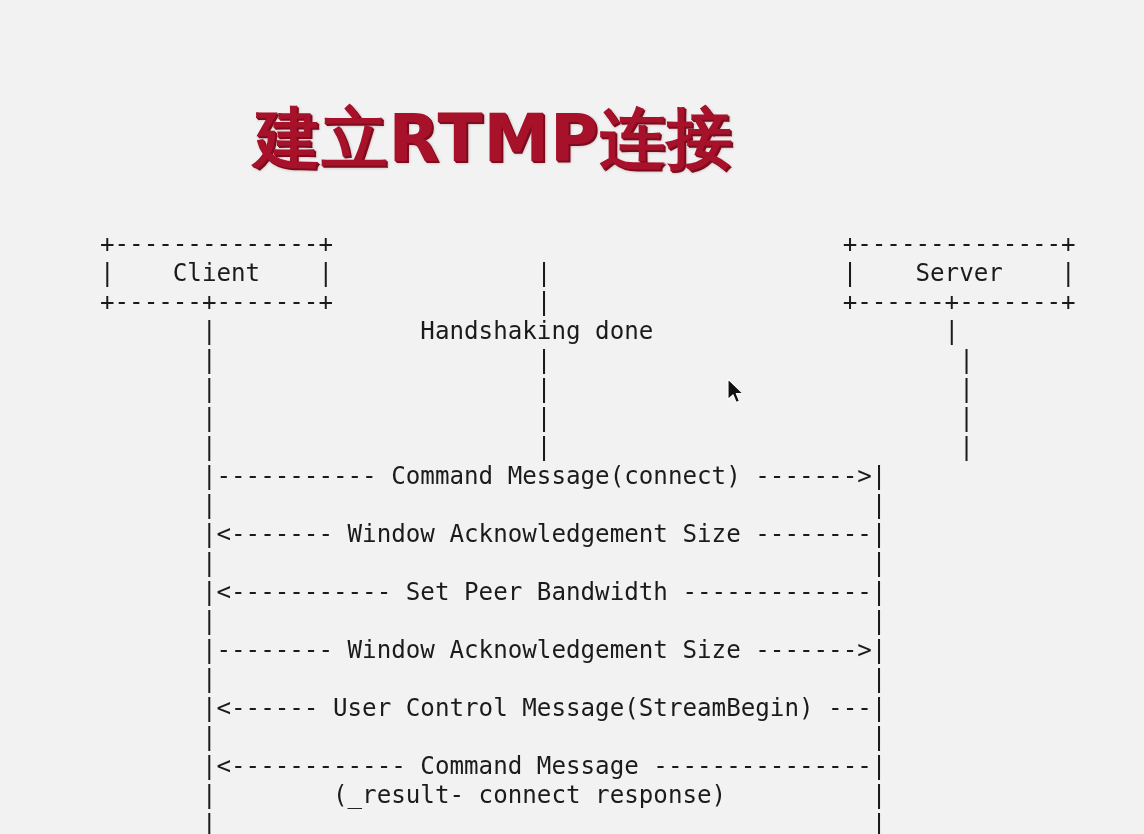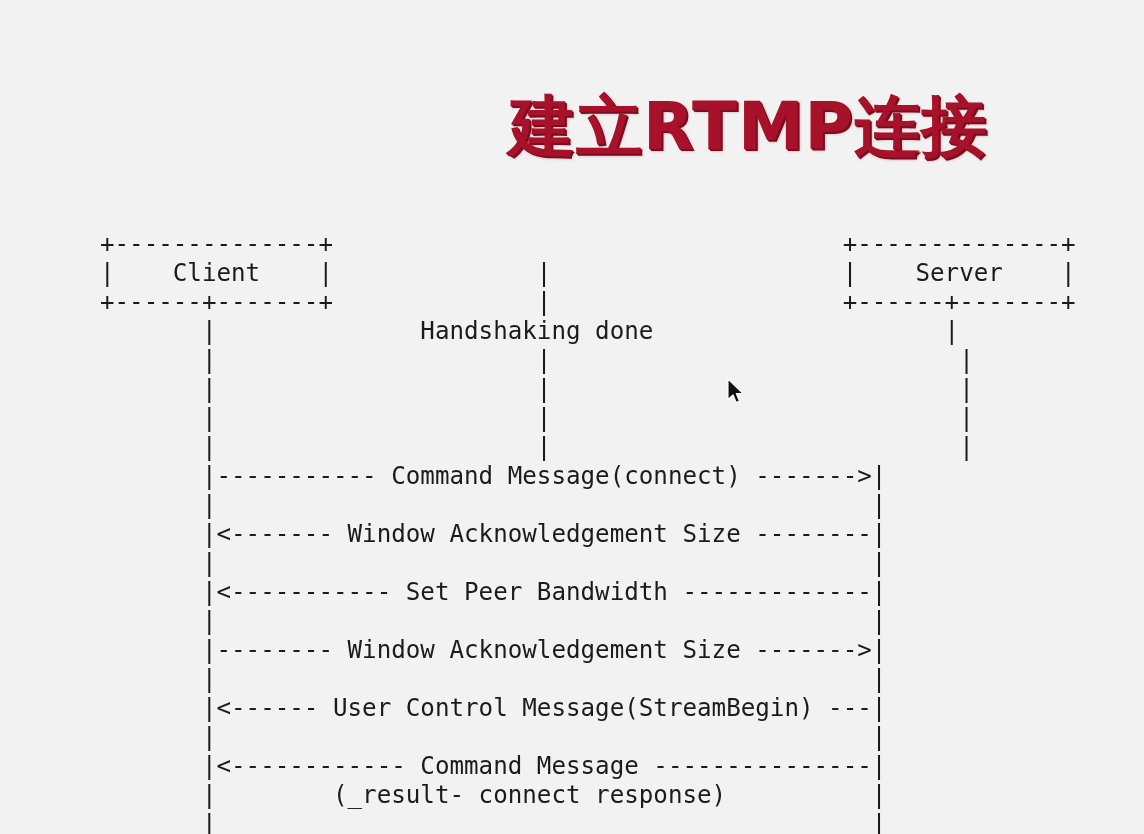--- a/index.html
+++ b/index.html
@@ -20,24 +20,24 @@
     position: relative;
     width: 1144px;
     height: 834px;
     background: #f2f2f2;
     overflow: hidden;
   }
 
   
   #title-area {
     position: absolute;
-    top: 48px;
+    top: 60px;
     left: 0;
     width: 988px;
-    text-align: right;
+    text-align: center;
   }
   #slide-title {
     display: inline-block;
     font-family: "DejaVu Sans", "Liberation Sans", sans-serif;
     font-size: 66px;
     font-weight: bold;
     line-height: 1.05;
     letter-spacing: 1px;
     color: #a8112a;
     text-shadow:

